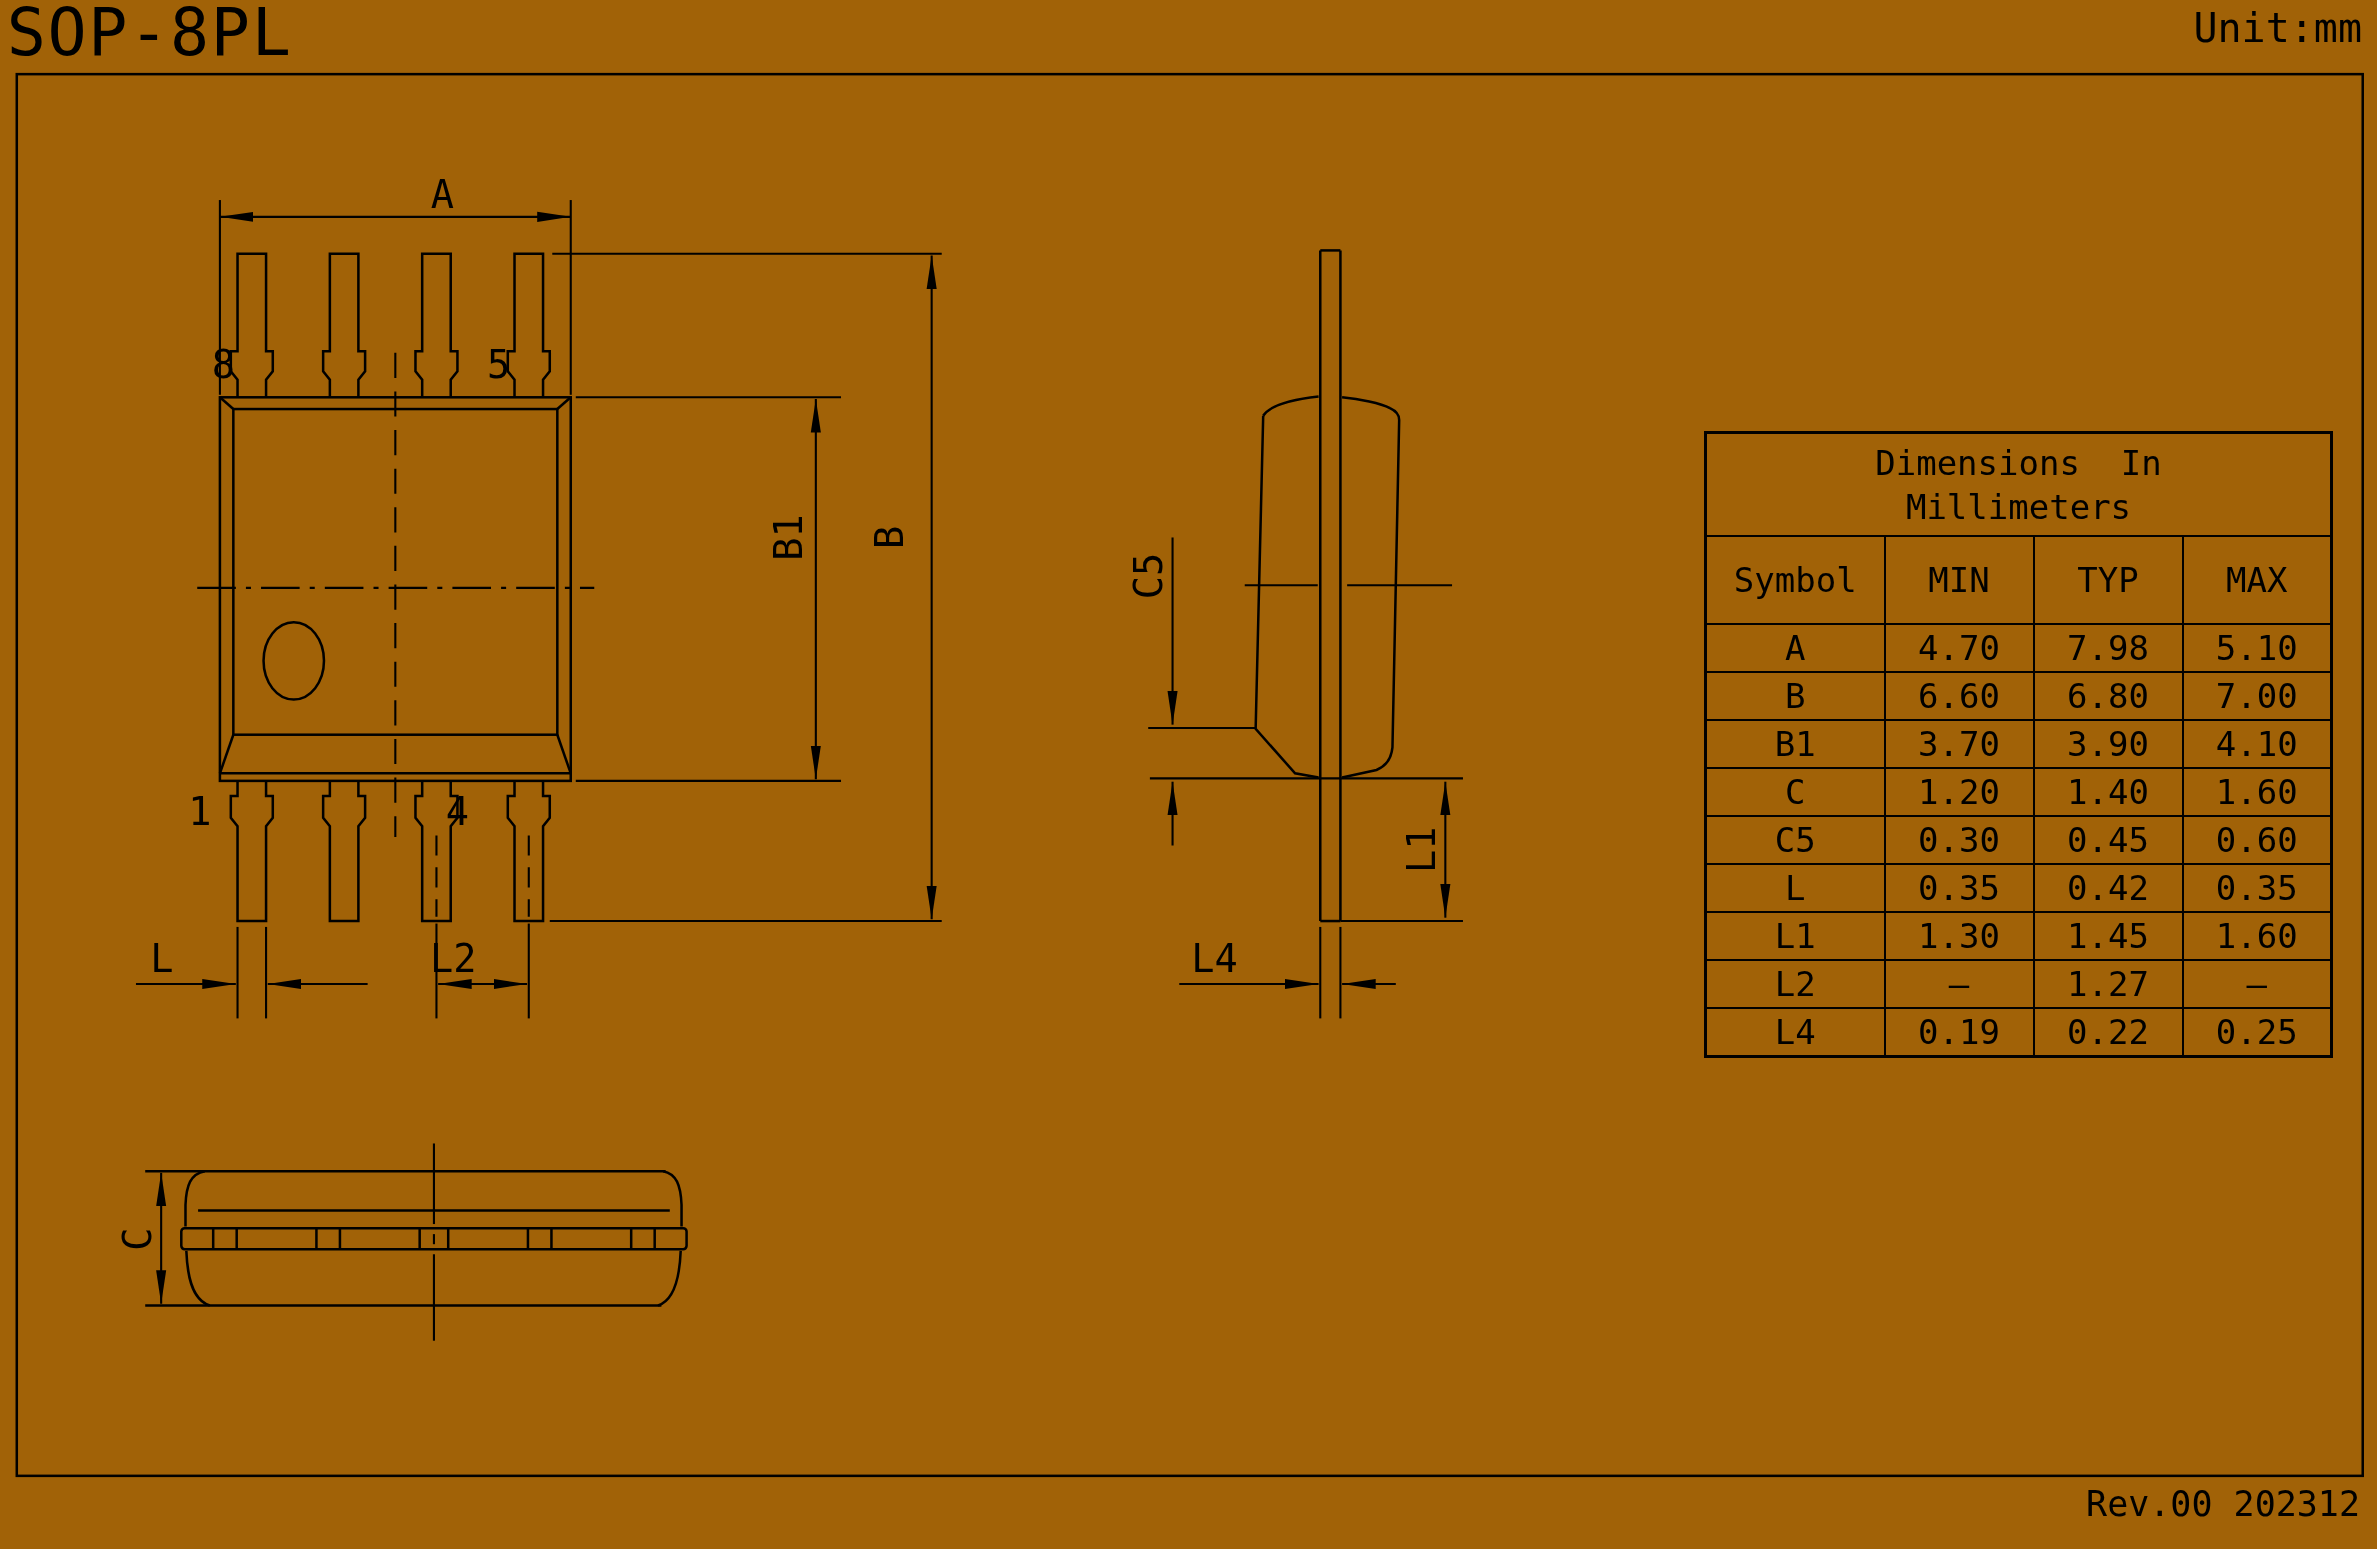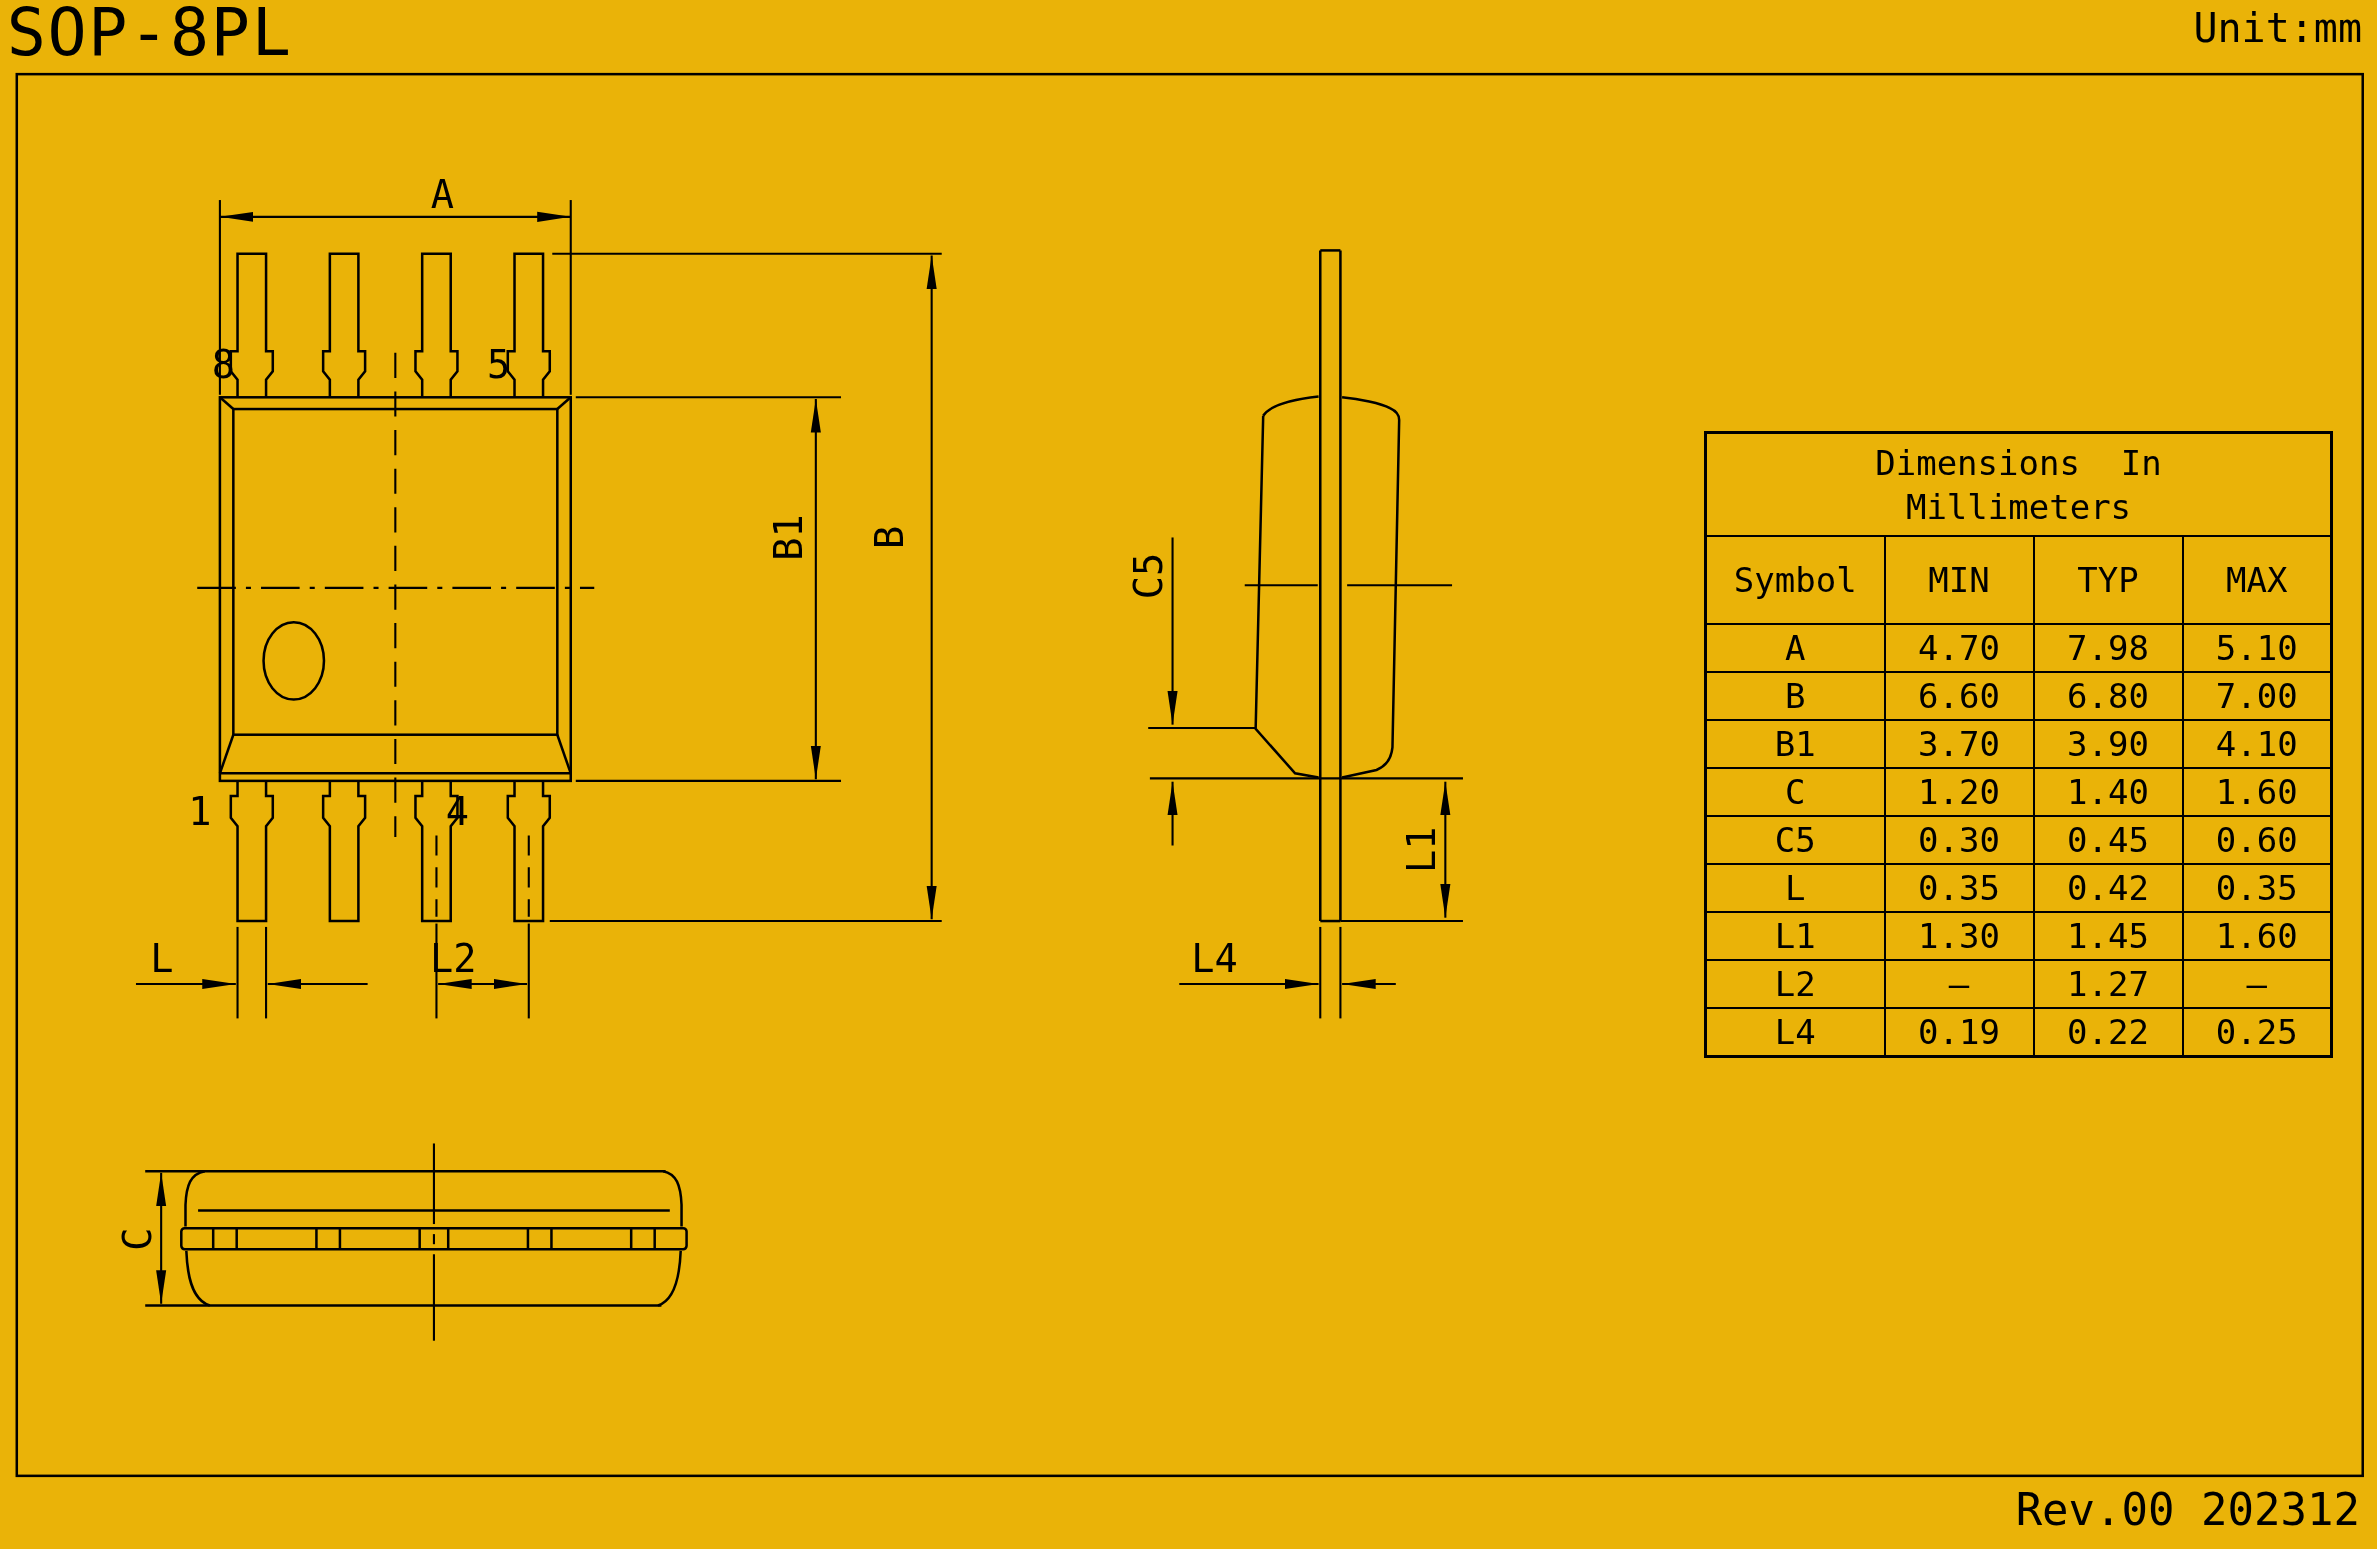--- a/index.html
+++ b/index.html
@@ -1,28 +1,28 @@
 <!DOCTYPE html>
 <html style="font-size:13.4px"><head>
 <meta charset="utf-8">
 <style>
   html,body{margin:0;padding:0;background:#fff;}
   .page{
     position:relative;
     width:2377px;height:1550px;
-    background:#eab308;
+    background:#a16207;
     font-family:"DejaVu Sans Mono", monospace;
     color:#000;
     overflow:hidden;
   }
   .page svg{position:absolute;left:0;top:0;}
   .corner-text{position:absolute;white-space:pre;color:#000;}
   .title{left:6.7px;top:-5px;font-size:65px;letter-spacing:1.7px;}
   .unit{right:15px;top:5px;font-size:40px;}
-  .rev{right:17px;top:1484px;font-size:44px;}
+  .rev{right:17px;top:1484px;font-size:35px;}
 
   
   .dim-table{
     position:absolute;left:1656px;top:431px;width:625px;
     border-collapse:collapse;table-layout:fixed;
     font-size:34px;color:#000;margin-left:48px;
   }
   .dim-table td{
     border:2.5px solid #000;text-align:center;vertical-align:middle;padding:0;
   }

